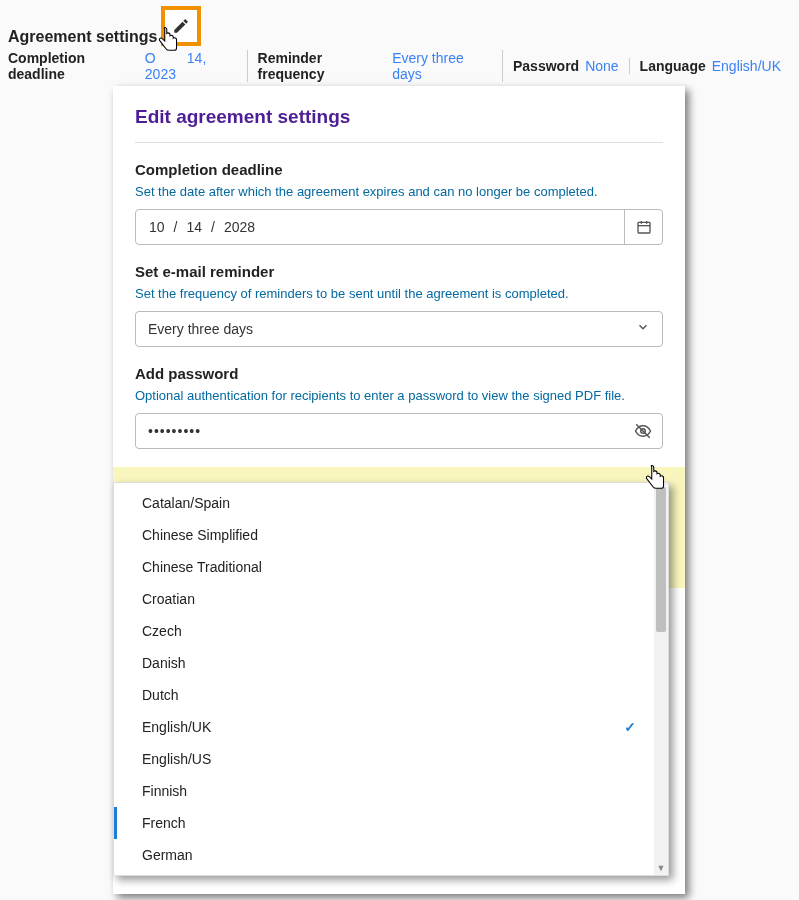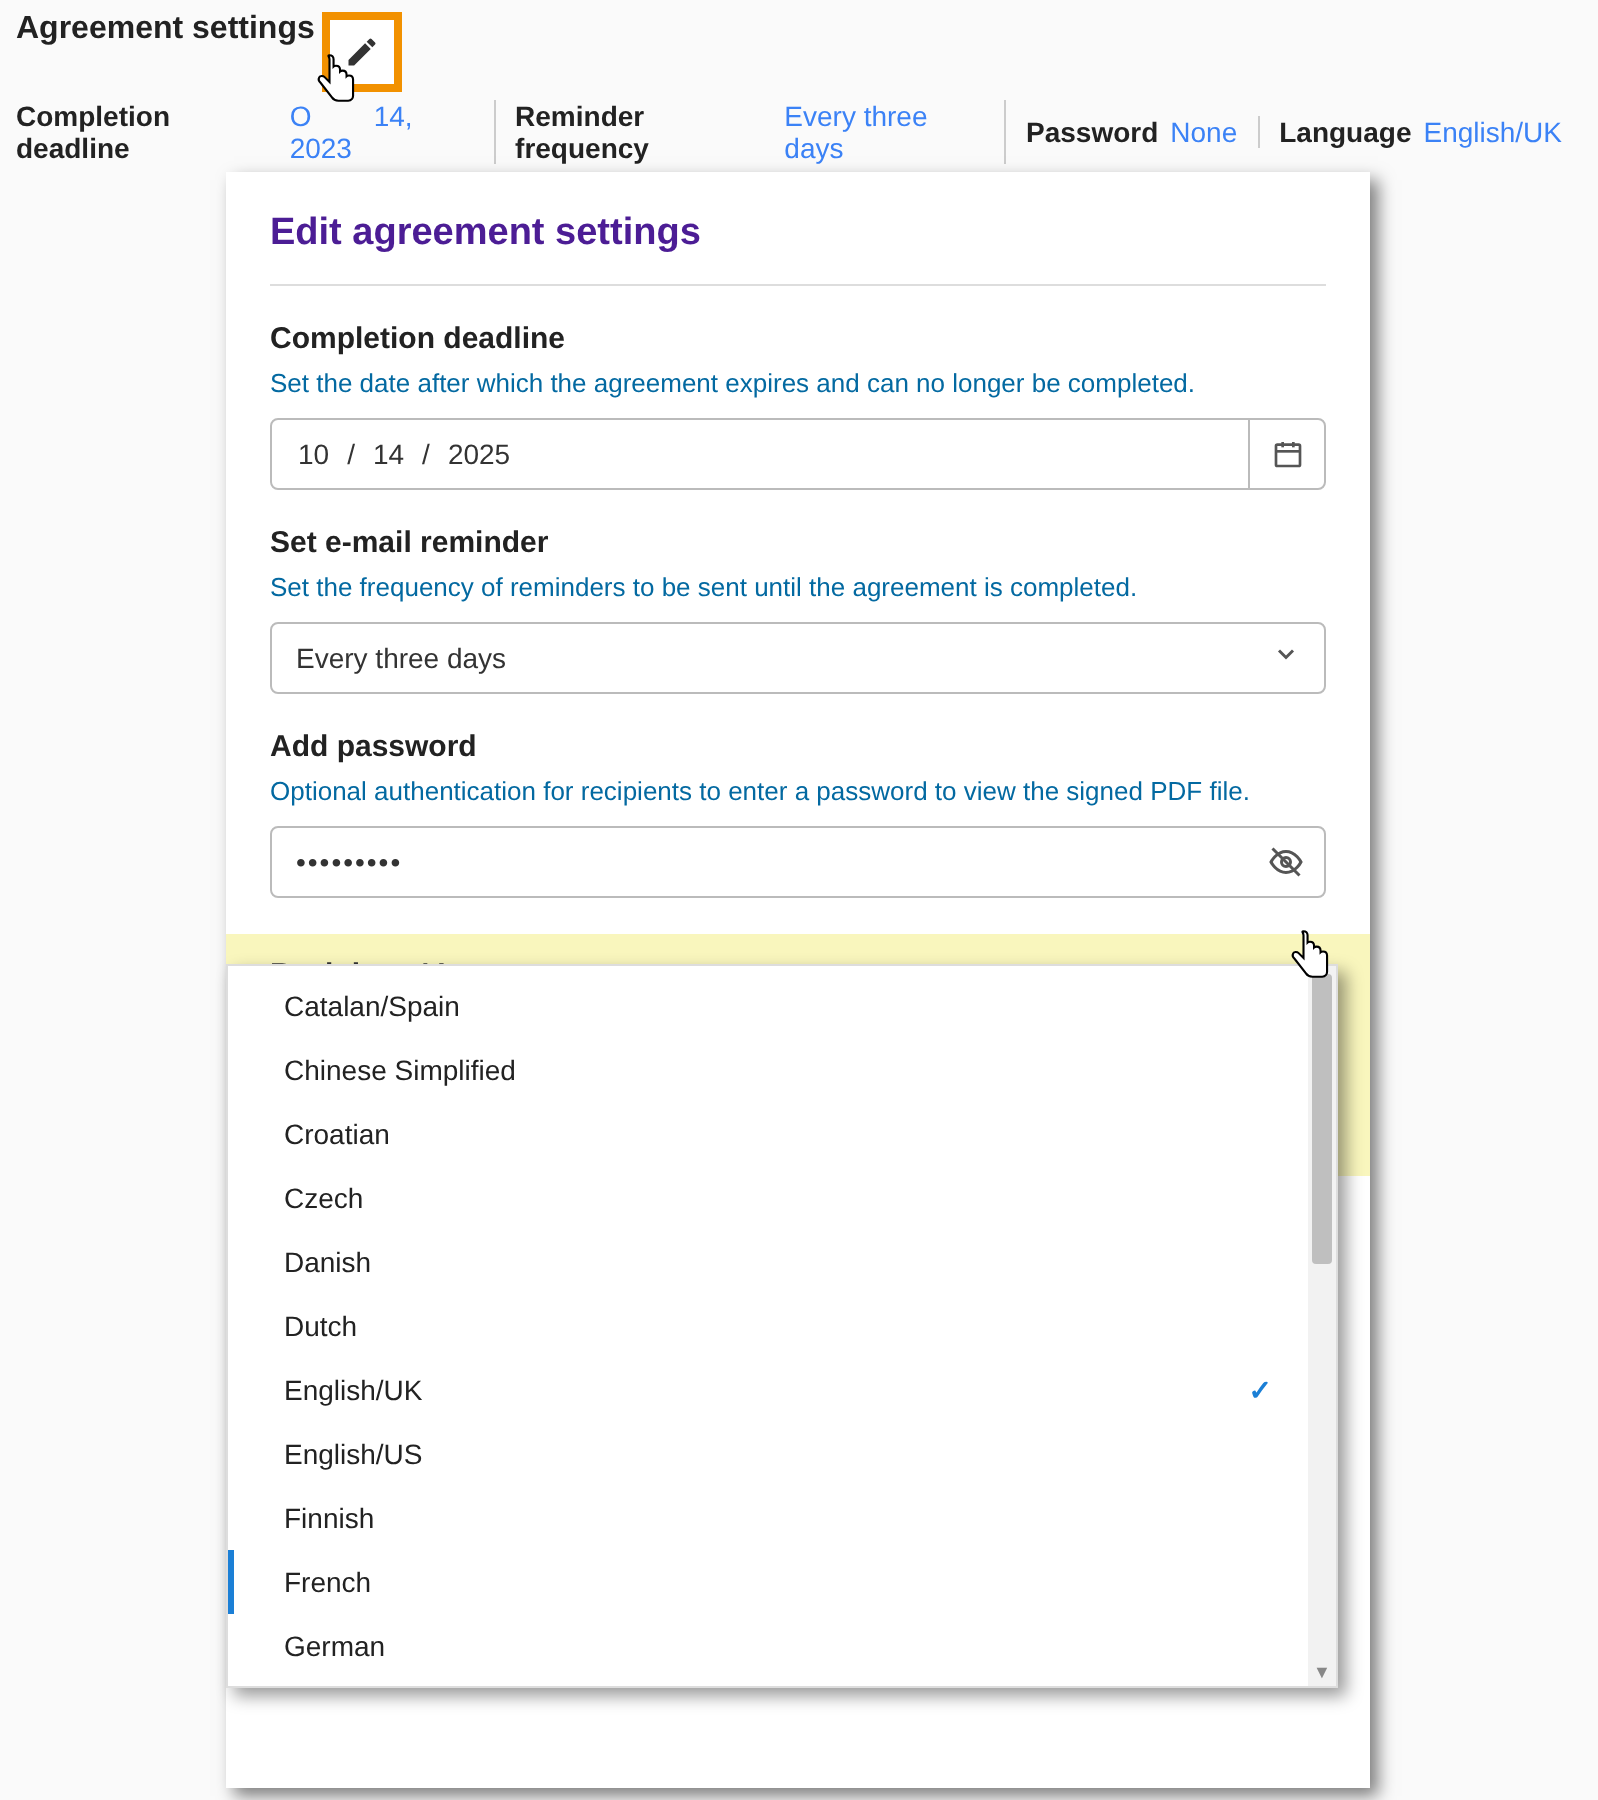--- a/index.html
+++ b/index.html
@@ -9,21 +9,21 @@
     width: 799px;
     height: 900px;
     position: relative;
     overflow: hidden;
   }
   .top-bar {
     padding: 6px 8px 0 8px;
   }
   .page-title-row {
     display: flex;
-    align-items: flex-start;
+    align-items: flex-end;
     gap: 4px;
   }
   .page-title {
     font-size: 16px;
     font-weight: 700;
     color: #222;
   }
   .edit-btn {
     width: 40px;
     height: 40px;
@@ -261,21 +261,21 @@
 
 <div class="panel">
   <div class="panel-title">Edit agreement settings</div>
   <hr class="divider">
 
   <div class="section">
     <div class="section-title">Completion deadline</div>
     <div class="section-desc">Set the date after which the agreement expires and can no longer be completed.</div>
     <div class="field-row">
       <div class="date-input">
-        <span>10</span>/<span>14</span>/<span>2025</span>
+        <span>10</span>/<span>14</span>/<span>2028</span>
       </div>
       <div class="field-icon">
         <svg width="16" height="16" viewBox="0 0 24 24" fill="none" stroke="#555" stroke-width="2">
             <rect x="3" y="5" width="18" height="16" rx="1"></rect>
             <line x1="3" y1="10" x2="21" y2="10"></line>
             <line x1="8" y1="3" x2="8" y2="7"></line>
             <line x1="16" y1="3" x2="16" y2="7"></line>
           </svg>
       </div>
     </div>
@@ -325,20 +325,23 @@
 
 <div class="dropdown">
   <ul class="dropdown-list" id="dd-list">
       <li>
         <span>Catalan/Spain</span>
       </li>
       <li>
         <span>Chinese Simplified</span>
       </li>
       <li>
+        <span>Chinese Traditional</span>
+      </li>
+      <li>
         <span>Croatian</span>
       </li>
       <li>
         <span>Czech</span>
       </li>
       <li>
         <span>Danish</span>
       </li>
       <li>
         <span>Dutch</span>

